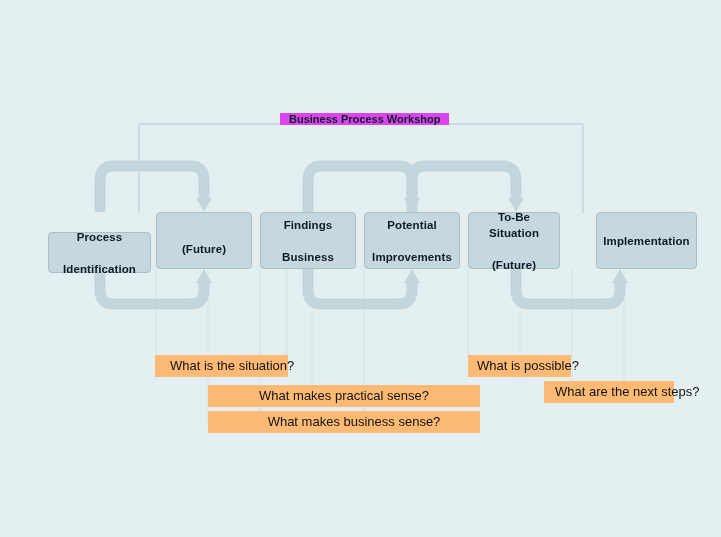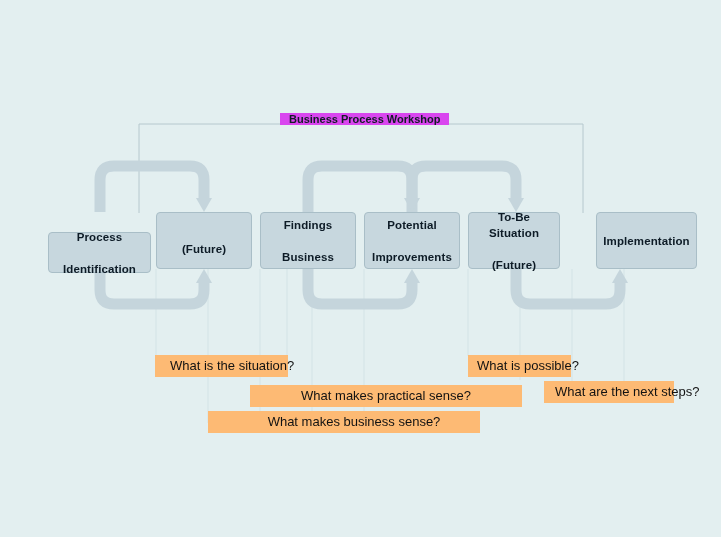--- a/index.html
+++ b/index.html
@@ -151,19 +151,19 @@
   <div class="stage-box" style="left:596px; top:212px; width:101px; height:57px;">
     <span>
         <span>Implementation</span>
       </span>
   </div>
 
   <div class="note-label left-pad" style="left:155px; top:355px; width:133px;">What is the situation?</div>
 
   <div class="note-label left-pad" style="left:468px; top:355px; width:103px;padding-left:9px;">What is possible?</div>
 
-  <div class="note-label" style="left:208px; top:385px; width:272px;margin-left:42px;">What makes practical sense?</div>
+  <div class="note-label" style="left:208px; top:385px; width:272px;">What makes practical sense?</div>
 
   <div class="note-label left-pad" style="left:544px; top:381px; width:130px;padding-left:11px;">What are the next steps?</div>
 
   <div class="note-label" style="left:208px; top:411px; width:272px;padding-left:20px;">What makes business sense?</div>
 
 </div>
 
 </body></html>

